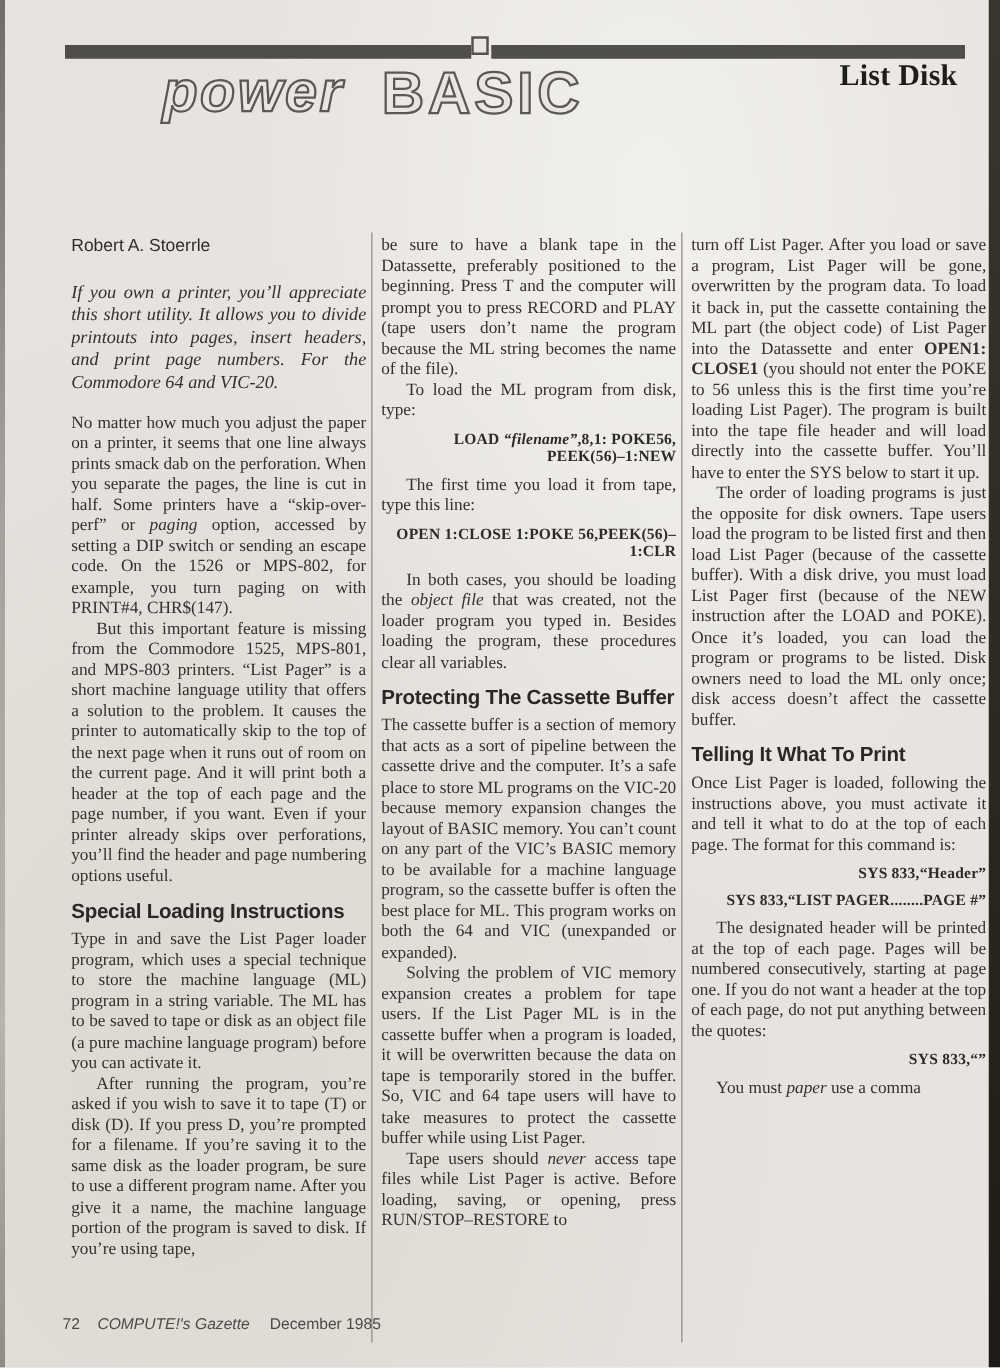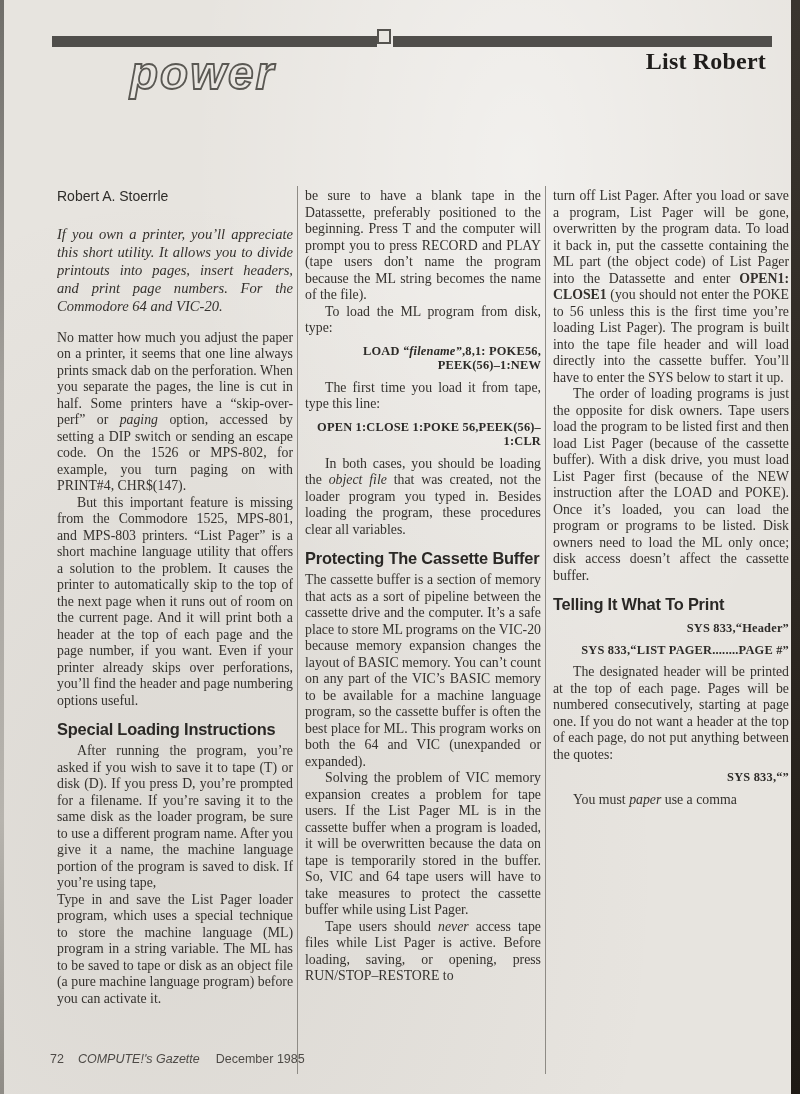--- a/index.html
+++ b/index.html
@@ -53,55 +53,57 @@
 <div class="page">
   <div class="edge-left"></div>
   <div class="edge-right"></div>
 
   <div class="bar seg1"></div>
   <div class="i-dot"></div>
   <div class="bar seg2"></div>
 
   <div class="logo">
     <span class="logo-power">power</span>
+    <span class="logo-basic">BASIC</span>
   </div>
-  <div class="column-title">List Robert</div>
+  <div class="column-title">List Disk</div>
 
   <div class="divider div1"></div>
   <div class="divider div2"></div>
 
   <main class="columns">
 
     <section class="col">
       <p class="byline">Robert A. Stoerrle</p>
       <p class="lead">If you own a printer, you’ll appreciate this short utility. It allows you to divide printouts into pages, insert headers, and print page numbers. For the Commodore 64 and VIC-20.</p>
       <p class="para"><span>No matter how much you adjust the paper on a printer, it seems that one line always prints smack dab on the perforation. When you separate the pages, the line is cut in half. Some printers have a “skip-over-perf” or </span><span class="em">paging</span><span> option, accessed by setting a DIP switch or sending an escape code. On the 1526 or MPS-802, for example, you turn paging on with PRINT#4, CHR$(147).</span></p>
       <p class="para ind">But this important feature is missing from the Commodore 1525, MPS-801, and MPS-803 printers. “List Pager” is a short machine language utility that offers a solution to the problem. It causes the printer to automatically skip to the top of the next page when it runs out of room on the current page. And it will print both a header at the top of each page and the page number, if you want. Even if your printer already skips over perforations, you’ll find the header and page numbering options useful.</p>
       <h2 class="h">Special Loading Instructions</h2>
+      <p class="para">Type in and save the List Pager loader program, which uses a special technique to store the machine language (ML) program in a string variable. The ML has to be saved to tape or disk as an object file (a pure machine language program) before you can activate it.</p>
       <p class="para ind">After running the program, you’re asked if you wish to save it to tape (T) or disk (D). If you press D, you’re prompted for a filename. If you’re saving it to the same disk as the loader program, be sure to use a different program name. After you give it a name, the machine language portion of the program is saved to disk. If you’re using tape,</p>
-      <p class="para">Type in and save the List Pager loader program, which uses a special technique to store the machine language (ML) program in a string variable. The ML has to be saved to tape or disk as an object file (a pure machine language program) before you can activate it.</p>
     </section>
 
     <section class="col">
       <p class="para">be sure to have a blank tape in the Datassette, preferably positioned to the beginning. Press T and the computer will prompt you to press RECORD and PLAY (tape users don’t name the program because the ML string becomes the name of the file).</p>
       <p class="para ind">To load the ML program from disk, type:</p>
       <p class="code"><span>LOAD </span><span class="em">“filename”</span><span>,8,1: POKE56, PEEK(56)–1:NEW</span></p>
       <p class="para ind">The first time you load it from tape, type this line:</p>
       <p class="code">OPEN 1:CLOSE 1:POKE 56,PEEK(56)–1:CLR</p>
       <p class="para ind"><span>In both cases, you should be loading the </span><span class="em">object file</span><span> that was created, not the loader program you typed in. Besides loading the program, these procedures clear all variables.</span></p>
       <h2 class="h">Protecting The Cassette Buffer</h2>
       <p class="para">The cassette buffer is a section of memory that acts as a sort of pipeline between the cassette drive and the computer. It’s a safe place to store ML programs on the VIC-20 because memory expansion changes the layout of BASIC memory. You can’t count on any part of the VIC’s BASIC memory to be available for a machine language program, so the cassette buffer is often the best place for ML. This program works on both the 64 and VIC (unexpanded or expanded).</p>
       <p class="para ind">Solving the problem of VIC memory expansion creates a problem for tape users. If the List Pager ML is in the cassette buffer when a program is loaded, it will be overwritten because the data on tape is temporarily stored in the buffer. So, VIC and 64 tape users will have to take measures to protect the cassette buffer while using List Pager.</p>
       <p class="para ind"><span>Tape users should </span><span class="em">never</span><span> access tape files while List Pager is active. Before loading, saving, or opening, press RUN/STOP–RESTORE to</span></p>
     </section>
 
     <section class="col">
       <p class="para"><span>turn off List Pager. After you load or save a program, List Pager will be gone, overwritten by the program data. To load it back in, put the cassette containing the ML part (the object code) of List Pager into the Datassette and enter </span><span class="b">OPEN1: CLOSE1</span><span> (you should not enter the POKE to 56 unless this is the first time you’re loading List Pager). The program is built into the tape file header and will load directly into the cassette buffer. You’ll have to enter the SYS below to start it up.</span></p>
       <p class="para ind">The order of loading programs is just the opposite for disk owners. Tape users load the program to be listed first and then load List Pager (because of the cassette buffer). With a disk drive, you must load List Pager first (because of the NEW instruction after the LOAD and POKE). Once it’s loaded, you can load the program or programs to be listed. Disk owners need to load the ML only once; disk access doesn’t affect the cassette buffer.</p>
       <h2 class="h">Telling It What To Print</h2>
+      <p class="para">Once List Pager is loaded, following the instructions above, you must activate it and tell it what to do at the top of each page. The format for this command is:</p>
       <p class="code">SYS 833,“Header”</p>
       <p class="code">SYS 833,“LIST PAGER........PAGE #”</p>
       <p class="para ind">The designated header will be printed at the top of each page. Pages will be numbered consecutively, starting at page one. If you do not want a header at the top of each page, do not put anything between the quotes:</p>
       <p class="code">SYS 833,“”</p>
       <p class="para ind"><span>You must </span><span class="em">paper</span><span> use a comma</span></p>
     </section>
 
   </main>
 
   <footer class="page-footer">

